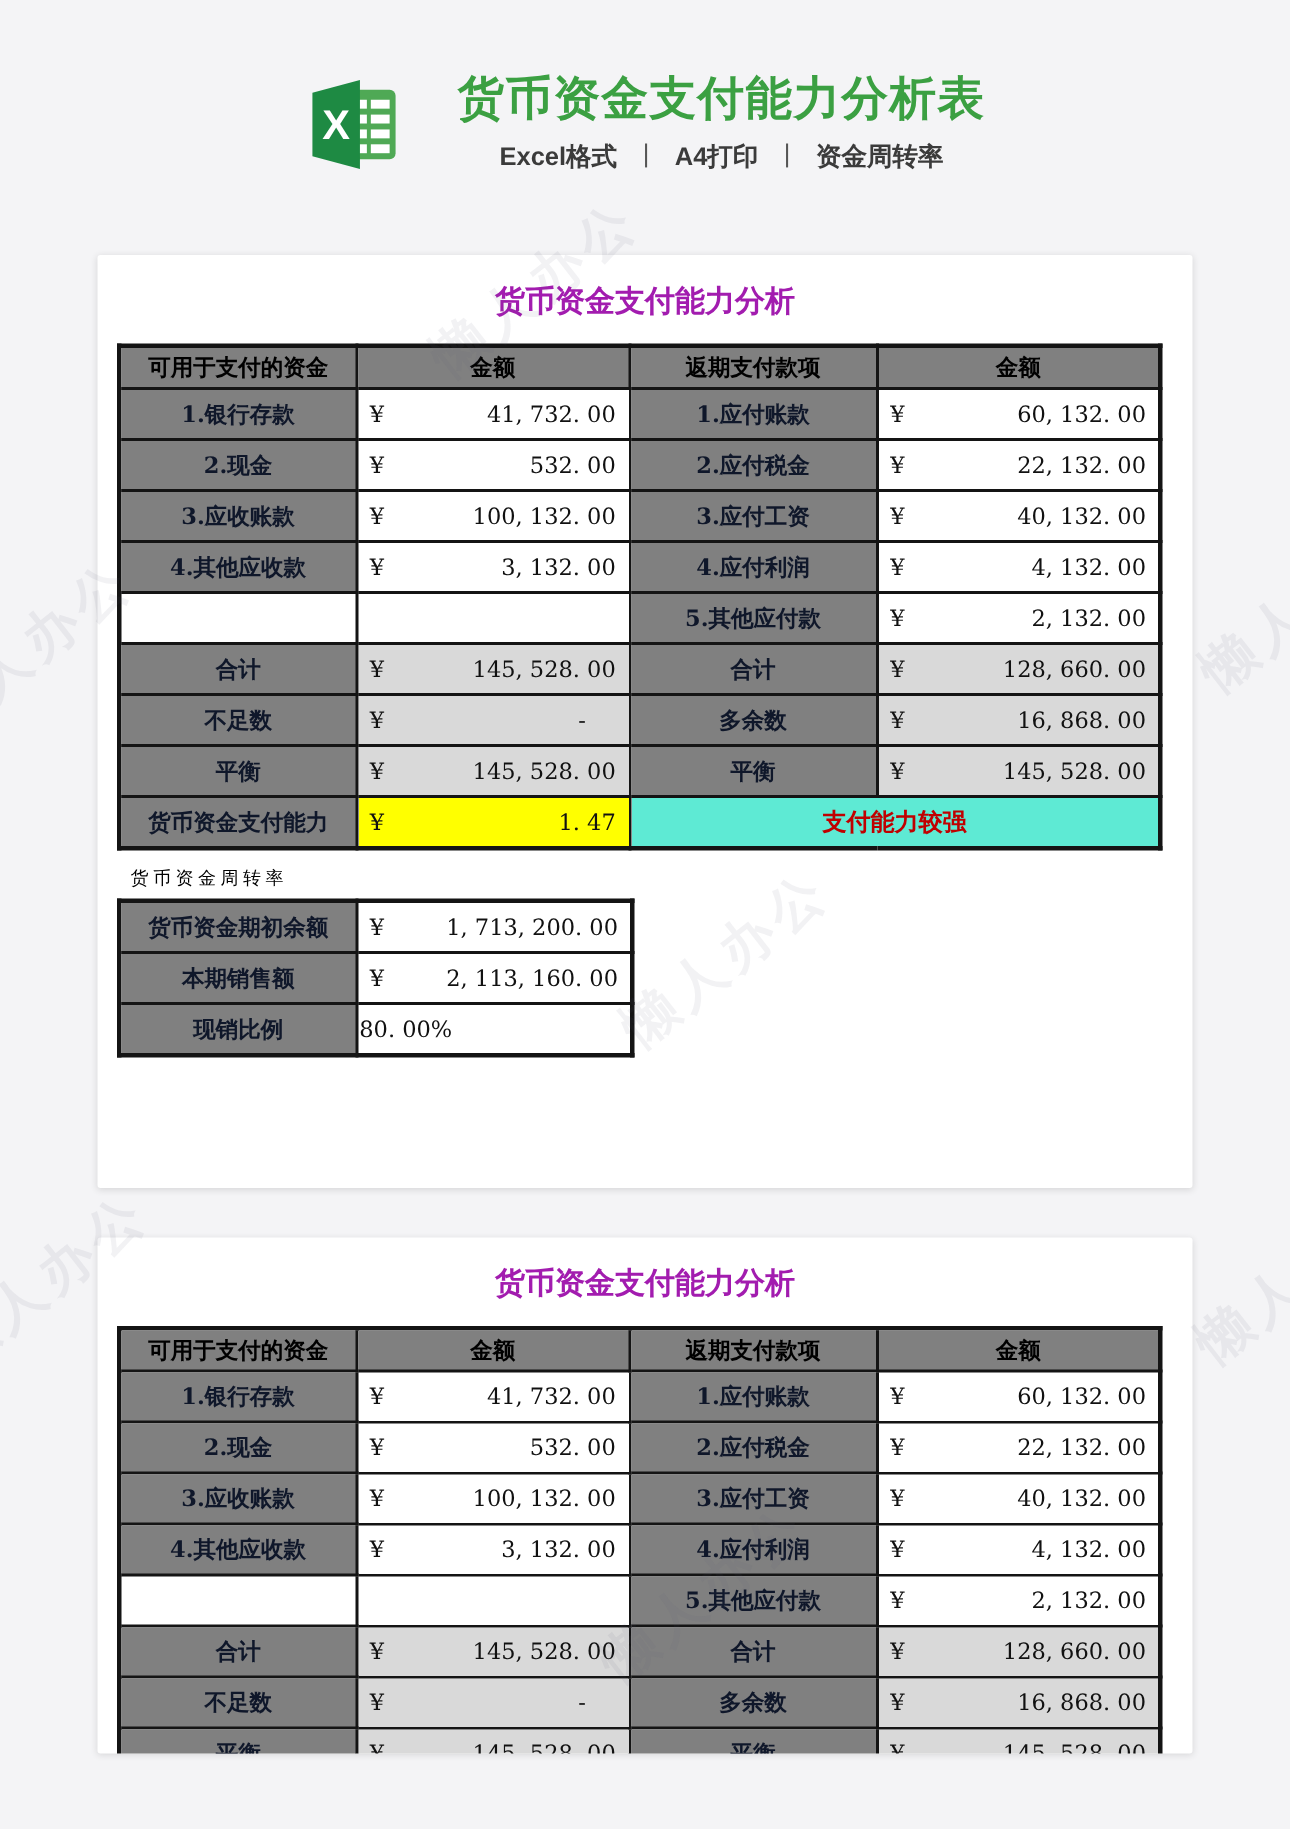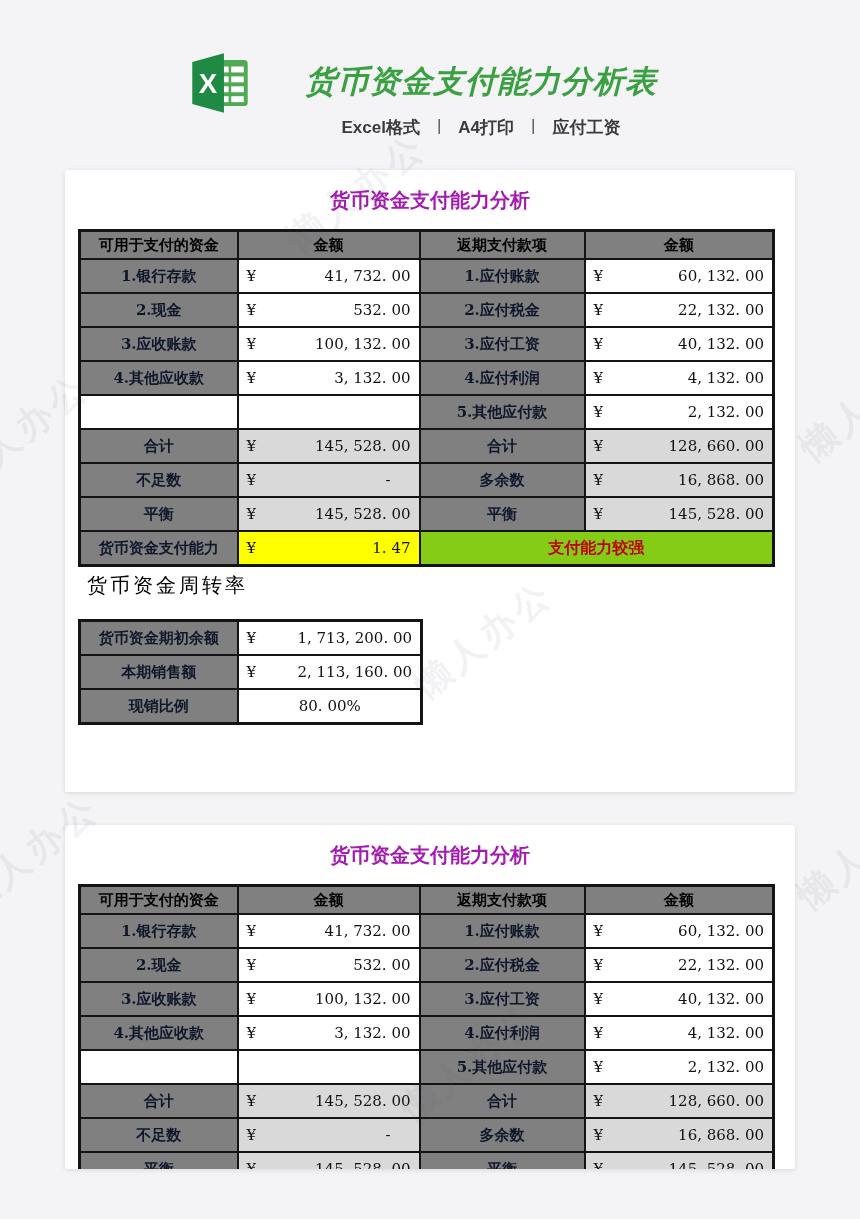--- a/index.html
+++ b/index.html
@@ -2,21 +2,21 @@
 <html><head>
 <meta charset="utf-8">
 <style>
   html,body{margin:0;padding:0;}
   body{background:#f4f4f6;font-family:"Liberation Sans",sans-serif;}
   .page{position:relative;width:860px;height:1219px;margin:0 auto;background:#f4f4f6;overflow:hidden;}
 
   
   .hdr{display:flex;justify-content:center;align-items:flex-start;padding-top:48px;margin-bottom:52px;height:70px;}
   .hdr .icon-wrap{width:66px;height:70px;margin-right:36px;flex:0 0 auto;}
-  .hdr-text h1{margin:16px;font-size:31px;line-height:36px;font-weight:700;color:#3ba042;letter-spacing:1px;font-style:italic;}
+  .hdr-text h1{margin:0;font-size:31px;line-height:36px;font-weight:700;color:#3ba042;letter-spacing:1px;}
   .hdr-sub{margin-top:9px;display:flex;justify-content:center;align-items:flex-start;gap:17px;
            font-size:17px;font-weight:700;color:#3b3b3b;}
   .hdr-sub .sep{font-weight:400;color:#555;}
 
   
   .card{width:730px;margin:0 auto;background:#fff;border-radius:2px;
         box-shadow:0 1px 5px rgba(0,0,0,.12);position:relative;z-index:1;}
   .card-a{height:622px;margin-bottom:33px;}
   .card-b{height:344px;overflow:hidden;}
 
@@ -30,26 +30,26 @@
   .main-tbl,.turn-tbl{border:3px solid #141414;}
   .main-tbl th{background:#808080;color:#000000;font-weight:700;height:24px;font-size:15px;text-align:center;}
   td{height:30px;}
   td.lbl{background:#808080;color:#0f172a;font-weight:700;text-align:center;}
   td.lbl.blank{background:#fff;}
   td.val{background:#fff;text-align:right;padding-right:8px;position:relative;}
   td.val .cur{position:absolute;left:8px;top:50%;transform:translateY(-50%);}
   td.val.shade{background:#d9d9d9;}
   td.val.yellow{background:#ffff00;}
   td.val.dash{padding-right:28px;}
-  td.val.center{text-align:center;padding-right:0;}
-  td.verdict{background:#84cc16;color:#c00000;font-weight:700;text-align:center;font-size:16px;}
-
-  .turnover-heading{margin:9px 0 0 22px;font-family:Liberation Sans, sans-serif;font-size:20px;
+  td.val.center{text-align:left;padding-right:0;}
+  td.verdict{background:#5eead4;color:#c00000;font-weight:700;text-align:center;font-size:16px;}
+
+  .turnover-heading{margin:9px 0 0 22px;font-family:Liberation Sans, sans-serif;font-size:12px;
                     letter-spacing:3px;color:#000;height:19px;line-height:19px;}
-  .turn-tbl{margin-top:24px;}
+  .turn-tbl{margin-top:4px;}
 
   
   .wm{position:absolute;z-index:3;pointer-events:none;white-space:nowrap;
       font-size:36px;font-weight:700;letter-spacing:5px;color:rgba(90,90,115,.08);
       transform:rotate(-38deg);}
 </style>
 </head>
 <body>
 
 <div class="page">
@@ -70,21 +70,21 @@
         <text x="32" y="65" text-anchor="middle" font-family="Liberation Sans, sans-serif" font-size="42" font-weight="bold" fill="#fff">X</text>
       </svg>
     </div>
     <div class="hdr-text">
       <h1>货币资金支付能力分析表</h1>
       <div class="hdr-sub">
         <span>Excel格式</span>
         <span class="sep">|</span>
         <span>A4打印</span>
         <span class="sep">|</span>
-        <span>应付工资</span>
+        <span>资金周转率</span>
       </div>
     </div>
   </header>
 
   <section class="card card-a">
   <h2 class="sheet-title">货币资金支付能力分析</h2>
   <table class="main-tbl">
     <colgroup>
           <col style="width:158px">
           <col style="width:182px">

